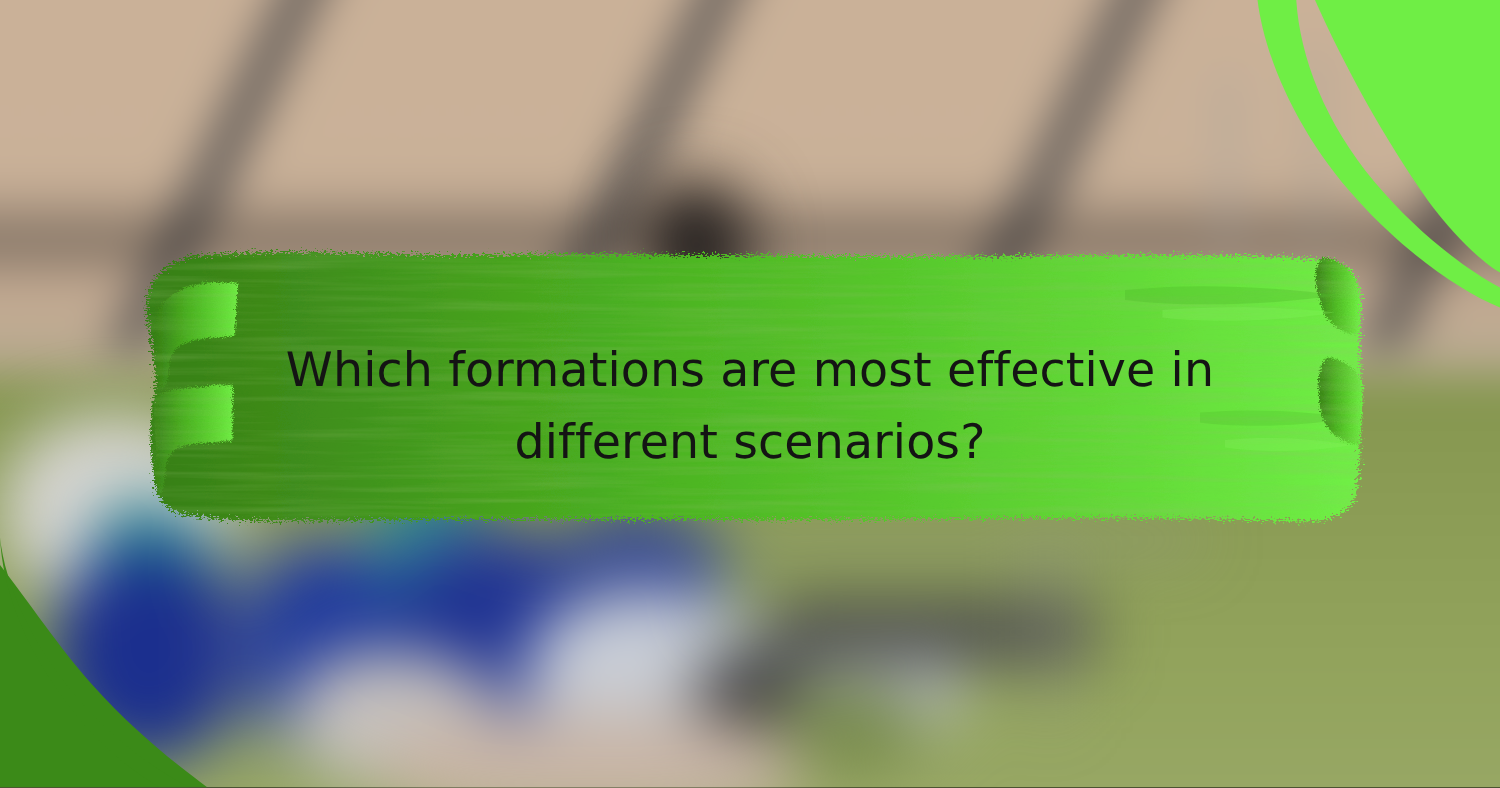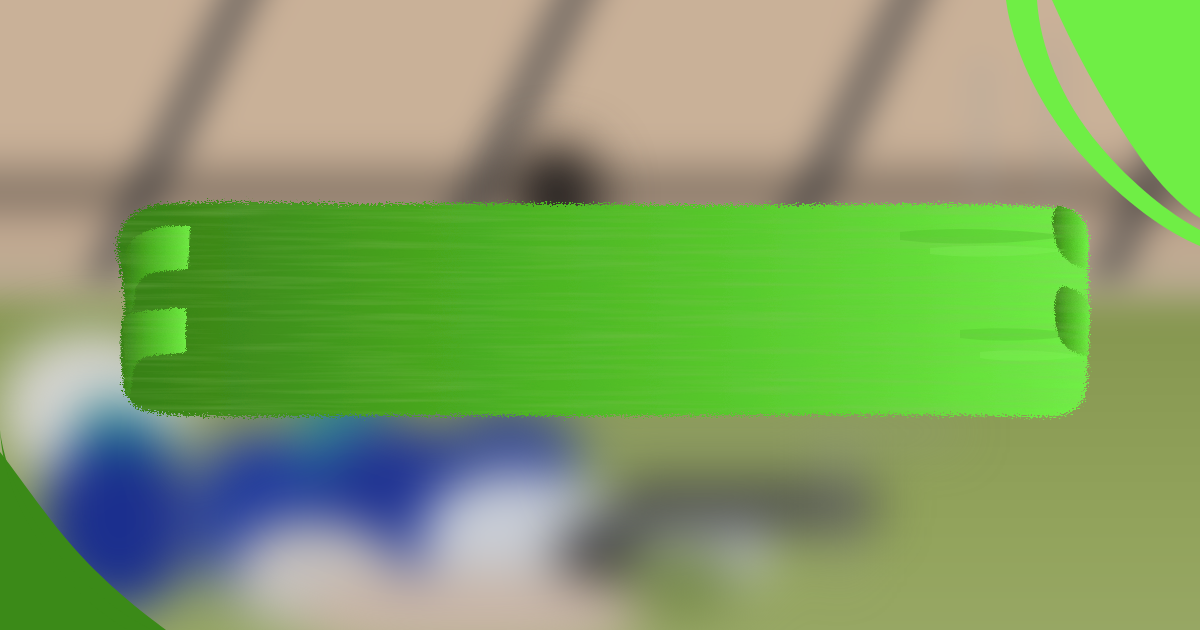--- a/index.html
+++ b/index.html
@@ -285,14 +285,16 @@
 
     <g clip-path="url(#bannerClip)">
       <rect x="110" y="195" width="990" height="235" filter="url(#streakNoise)" opacity="0.55"></rect>
       <path d="M900,232 C960,226 1020,230 1070,236 C1020,244 950,246 900,240 Z" fill="#4fbb2a" opacity="0.35"></path>
       <path d="M930,248 C980,244 1030,246 1068,250 C1020,258 960,258 930,254 Z" fill="#86f35e" opacity="0.30"></path>
       <path d="M960,330 C1010,326 1050,330 1080,334 C1040,342 990,342 960,338 Z" fill="#4fbb2a" opacity="0.28"></path>
       <path d="M980,352 C1020,348 1056,352 1082,356 C1046,362 1006,362 980,358 Z" fill="#8bf563" opacity="0.25"></path>
     </g>
   </svg>
 
+  <div class="headline">Which formations are most effective in
+different scenarios?</div>
 
 </div>
 
 </body></html>

